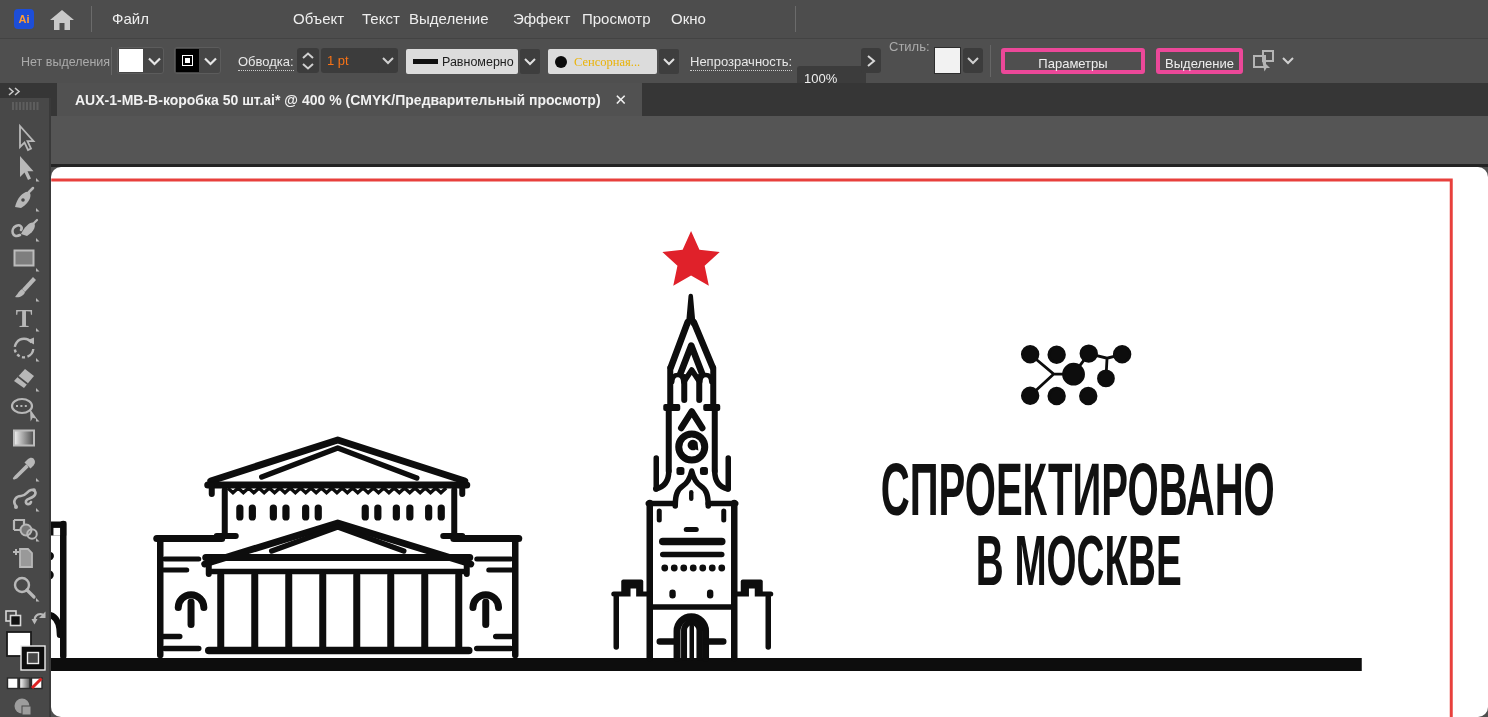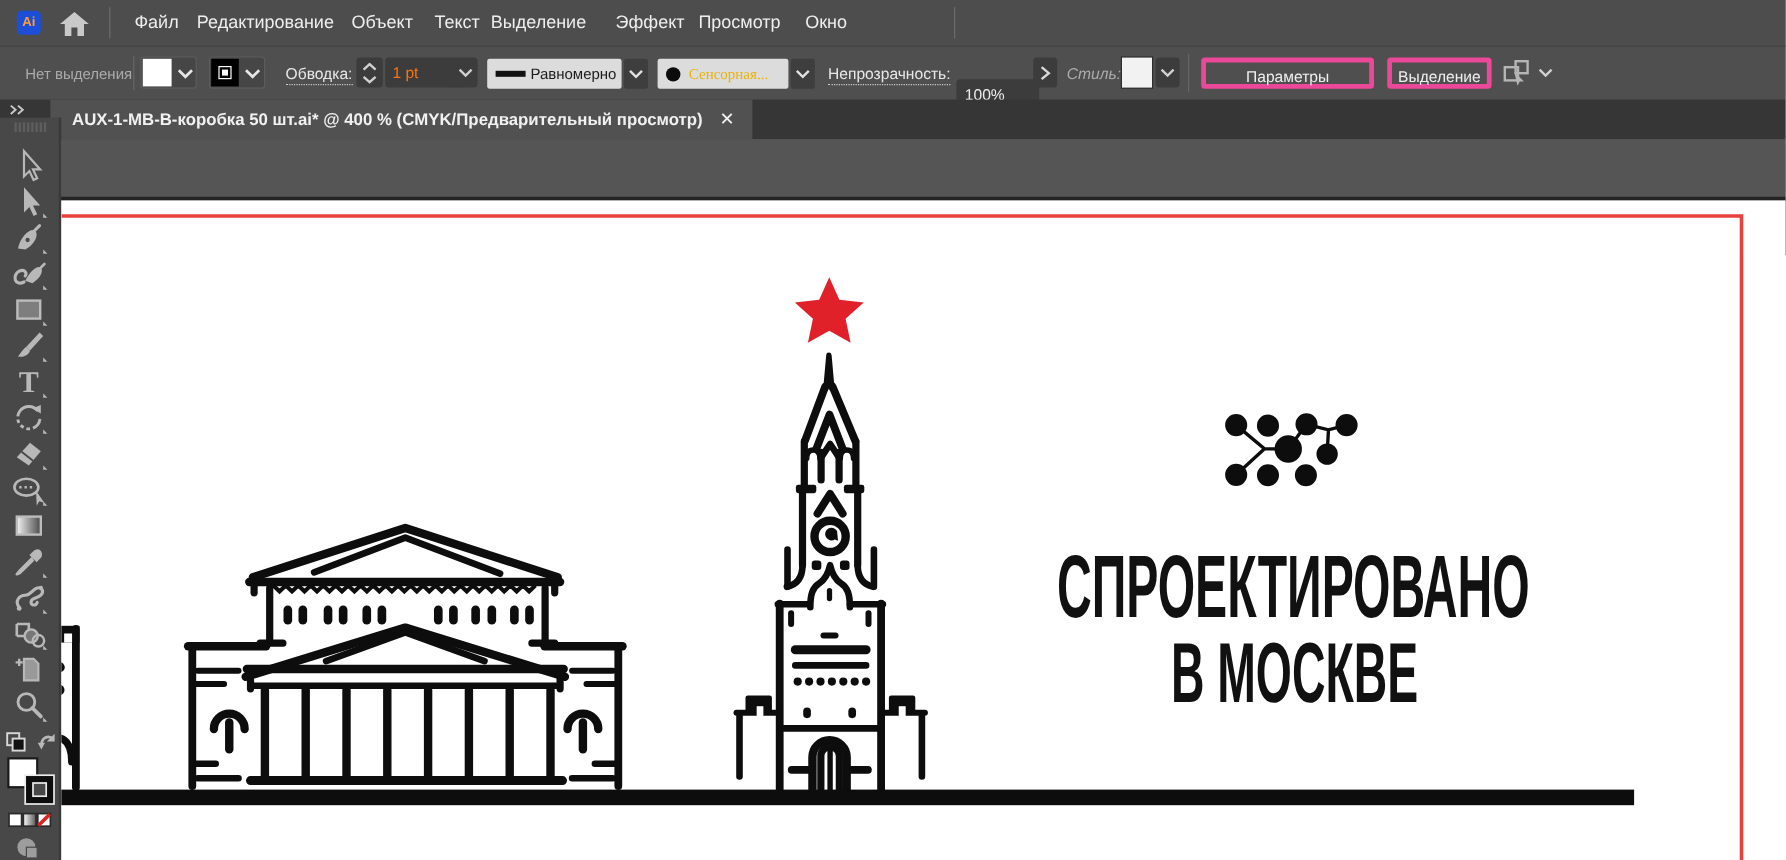--- a/index.html
+++ b/index.html
@@ -9,37 +9,36 @@
   .menuitem{position:absolute;top:0;height:38px;line-height:38px;color:#eeeeee;font-size:15px;white-space:nowrap;}
   #controlbar{left:0;top:38px;width:1488px;height:45px;background:#4f4f4f;border-top:1px solid #434343;box-sizing:border-box;}
   .clabel{position:absolute;font-size:13px;color:#e8e8e8;white-space:nowrap;}
   .glabel{position:absolute;font-size:13px;color:#ababab;white-space:nowrap;}
   .dotu{border-bottom:1px dotted #cccccc;padding-bottom:1px;}
   .darkbox{position:absolute;background:#3c3c3c;border-radius:3px;}
   .litebtn{position:absolute;background:#dcdcdc;border-radius:2px;}
   .chevbtn{position:absolute;background:#3e3e3e;border-radius:2px;}
   .outbtn{position:absolute;border:4px solid #ec4899;border-radius:3px;color:#efefef;font-size:13px;text-align:center;box-sizing:border-box;}
   #tabrow{left:0;top:83px;width:1488px;height:33px;background:#363636;}
-  #tab{position:absolute;left:42px;top:0px;width:585px;height:33px;background:#515151;color:#f1f1f1;font-size:14px;font-weight:bold;line-height:33px;}
+  #tab{position:absolute;left:57px;top:0px;width:585px;height:33px;background:#515151;color:#f1f1f1;font-size:14px;font-weight:bold;line-height:33px;}
   #toolbar{left:0;top:98px;width:51px;height:619px;background:#484848;border-right:2px solid #3a3a3a;box-sizing:border-box;}
   #paste{left:51px;top:116px;width:1437px;height:48px;background:#555555;}
   #canvastop{left:51px;top:164px;width:1437px;height:3px;background:#232323;}
-  #canvas{left:51px;top:167px;width:1437px;height:550px;background:#ffffff;overflow:hidden;}
+  #canvas{left:51px;top:167px;width:1437px;height:550px;background:#ffffff;overflow:hidden;border-radius:10px;}
   svg{display:block;}
 </style>
 </head>
 <body>
   <div class="abs" id="menubar">
     <div class="abs" style="left:14px;top:9px;width:20px;height:20px;background:#1d4ed8;border-radius:4px;color:#ff9d33;font-size:11px;font-weight:bold;text-align:center;line-height:20px;">Ai</div>
     <svg class="abs" style="left:49px;top:8px" width="26" height="24" viewBox="0 0 26 24">
       <path d="M13 2 L25 12 L21 12 L21 22 L15.5 22 L15.5 15 L10.5 15 L10.5 22 L5 22 L5 12 L1 12 Z" fill="#c9c9c9"></path>
     </svg>
     <div class="abs" style="left:91px;top:6px;width:1px;height:26px;background:#6b6b6b;"></div>
     <div class="menuitem" style="left:112px;">Файл</div>
-    <div class="menuitem" style="left:164px;">Редактирование</div>
     <div class="menuitem" style="left:293px;">Объект</div>
     <div class="menuitem" style="left:362px;">Текст</div>
     <div class="menuitem" style="left:409px;">Выделение</div>
     <div class="menuitem" style="left:513px;">Эффект</div>
     <div class="menuitem" style="left:582px;">Просмотр</div>
     <div class="menuitem" style="left:671px;">Окно</div>
     <div class="menuitem" style="left:723px;margin-top:44px;">Справка</div>
     <div class="abs" style="left:795px;top:6px;width:1px;height:26px;background:#6b6b6b;"></div>
   </div>
 
@@ -82,21 +81,21 @@
     <div class="chevbtn" style="left:659px;top:10px;width:20px;height:25px;"></div>
     <svg class="abs" style="left:662px;top:19px" width="14" height="8" viewBox="0 0 14 8">
       <path d="M2 1 L7 6 L12 1" stroke="#e0e0e0" stroke-width="2" fill="none"></path>
     </svg>
     <div class="clabel dotu" style="left:690px;top:15px;">Непрозрачность:</div>
     <div class="darkbox" style="left:797px;top:27px;width:62px;height:25px;color:#eeeeee;font-size:13px;line-height:25px;padding-left:7px;">100%</div>
     <div class="darkbox" style="left:861px;top:9px;width:20px;height:25px;"></div>
     <svg class="abs" style="left:866px;top:15px" width="10" height="14" viewBox="0 0 10 14">
       <path d="M2 2 L8 7 L2 12" stroke="#d8d8d8" stroke-width="2" fill="none"></path>
     </svg>
-    <div class="glabel" style="left:889px;top:15px;font-style:italic;">Стиль:</div>
+    <div class="glabel" style="left:889px;top:0;">Стиль:</div>
     <div class="abs" style="left:935px;top:9px;width:25px;height:25px;background:#f2f2f2;box-shadow:0 0 0 1px #2e2e2e;"></div>
     <div class="darkbox" style="left:963px;top:9px;width:20px;height:25px;"></div>
     <svg class="abs" style="left:966px;top:18px" width="14" height="8" viewBox="0 0 14 8">
       <path d="M2 1 L7 6 L12 1" stroke="#d0d0d0" stroke-width="2" fill="none"></path>
     </svg>
     <div class="abs" style="left:990px;top:6px;width:1px;height:32px;background:#666666;"></div>
     <div class="outbtn" style="left:1001px;top:9px;width:144px;height:26px;line-height:24px;">Параметры документа</div>
     <div class="outbtn" style="left:1156px;top:9px;width:87px;height:26px;line-height:24px;">Выделение</div>
     <svg class="abs" style="left:1252px;top:11px" width="24" height="22" viewBox="0 0 24 22">
       <rect x="2" y="6" width="11" height="11" fill="none" stroke="#b5b5b5" stroke-width="2"></rect>

